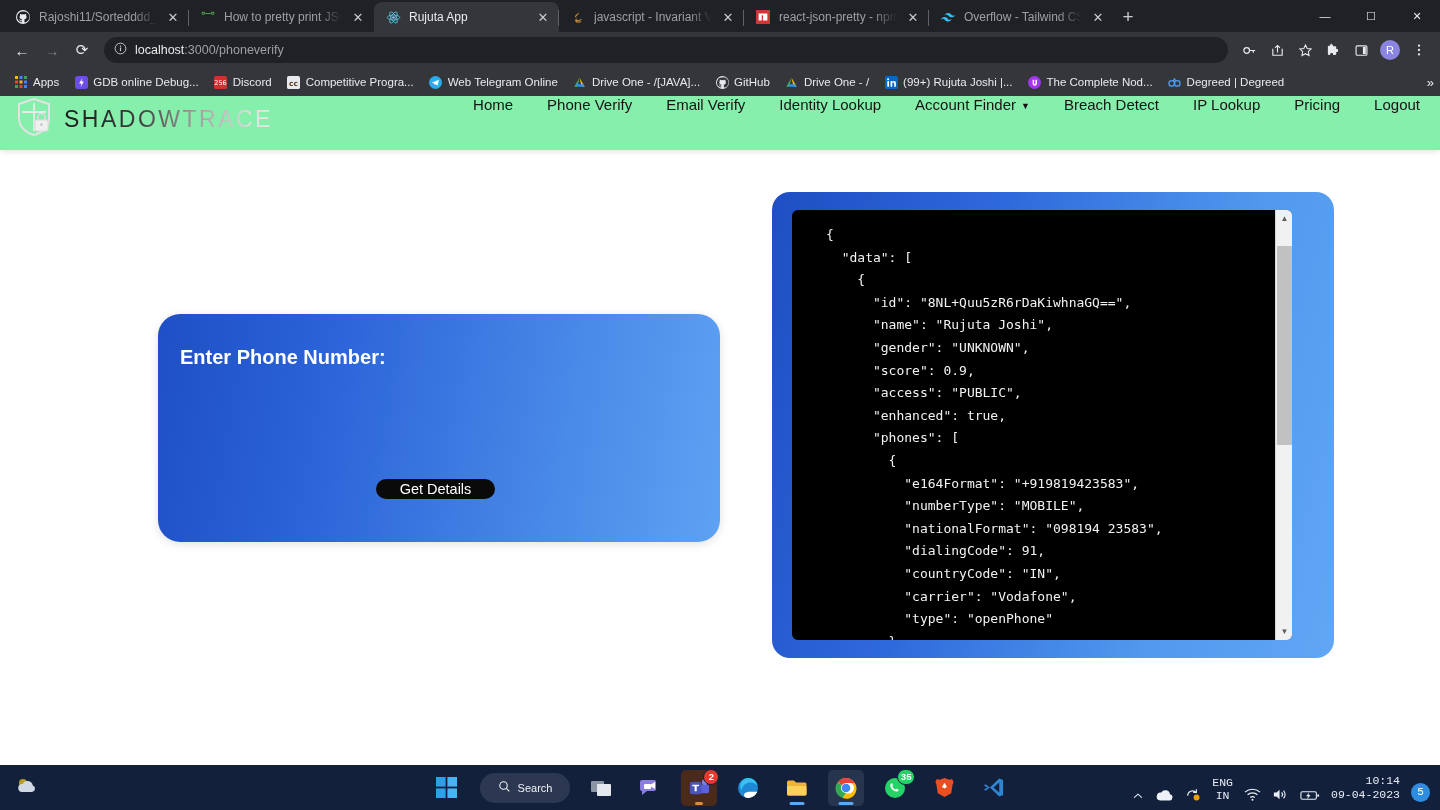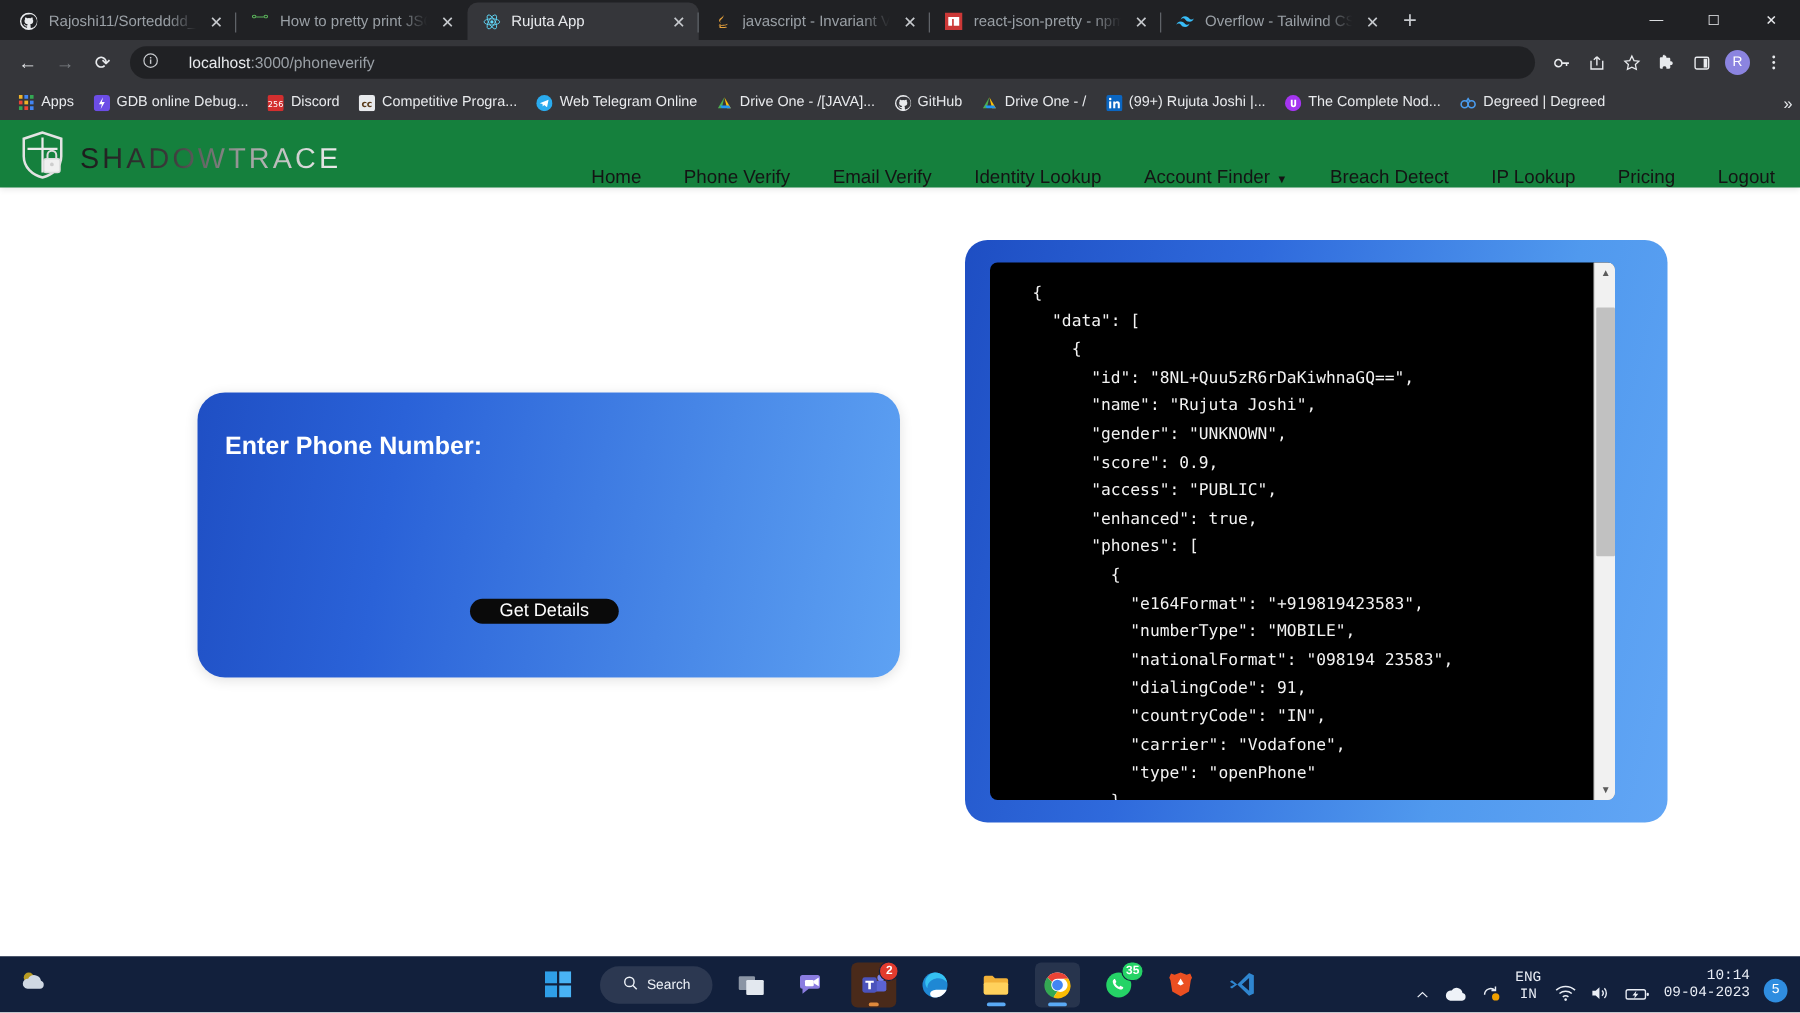--- a/index.html
+++ b/index.html
@@ -47,21 +47,21 @@
 
   .toolbar {
     height: 36px; background: #35363a; display: flex; align-items: center;
     padding: 0 8px; gap: 2px;
   }
   .navbtn { width: 28px; height: 28px; display:flex; align-items:center; justify-content:center;
     color: #e8eaed; font-size: 15px; border-radius: 50%; }
   .navbtn.dim { color: #7b7f83; }
   .omnibox {
     flex: 1; height: 26px; background: #202124; border-radius: 13px;
-    display: flex; align-items: center; padding: 0 10px; gap: 24px; margin: 0 6px;
+    display: flex; align-items: center; padding: 0 10px; gap: 8px; margin: 0 6px;
     color: #e8eaed; font-size: 12.5px;
   }
   .omnibox .host { color: #e8eaed; }
   .omnibox .path { color: #9aa0a6; }
   .tbicons { display: flex; align-items: center; gap: 2px; }
   .tbicon { width: 26px; height: 26px; display:flex; align-items:center; justify-content:center;
     color: #e8eaed; font-size: 13px; }
   .avatar-r {
     width: 20px; height: 20px; border-radius: 50%; background: #8b84e0; color: #fff;
     font-size: 11px; display:flex; align-items:center; justify-content:center; margin: 0 4px;
@@ -74,21 +74,21 @@
   }
   .bm { display: flex; align-items: center; gap: 5px; padding: 2px 6px; border-radius: 4px;
     color: #e8eaed; font-size: 11.5px; white-space: nowrap; }
   .bm .bmicon { width: 14px; height: 14px; display:flex; align-items:center; justify-content:center; flex:none; font-size: 10px;}
   .bm-overflow { position: absolute; right: 6px; color: #e8eaed; font-size: 13px; }
 
   
   .page { height: 666px; background: #fff; position: relative; overflow: hidden; }
 
   .navbar {
-    height: 54px; background: #15803d; display: flex; align-items: flex-end;
+    height: 54px; background: #86efac; display: flex; align-items: flex-start;
     box-shadow: 0 2px 5px rgba(0,0,0,.10);
     position: relative; z-index: 5;
   }
   .brand { display: flex; align-items: center; gap: 10px; padding-left: 14px; }
   .brand-word {
     font-size: 23px; letter-spacing: 2.5px; font-weight: 400;
     background: linear-gradient(to right, #1b1b1b 0%, #3a3a3a 35%, #9b9b9b 62%, #dcdcdc 88%, #ececec 100%);
     -webkit-background-clip: text; background-clip: text;
     color: transparent; -webkit-text-fill-color: transparent;
   }

